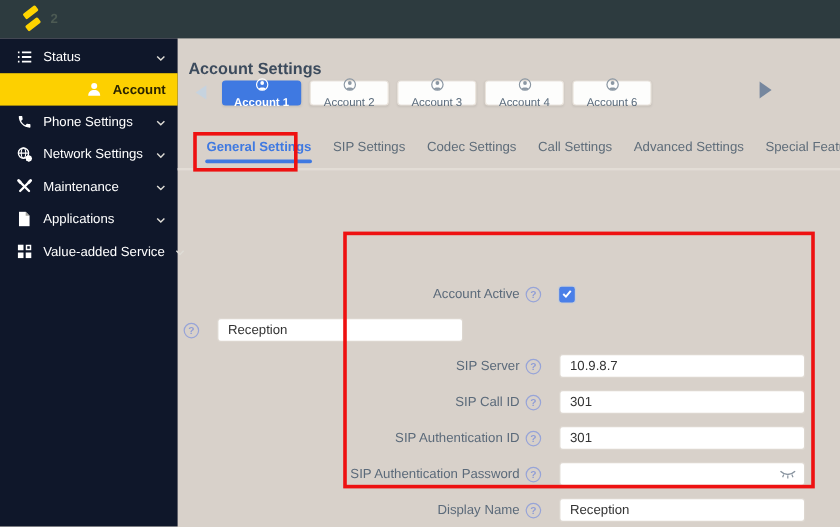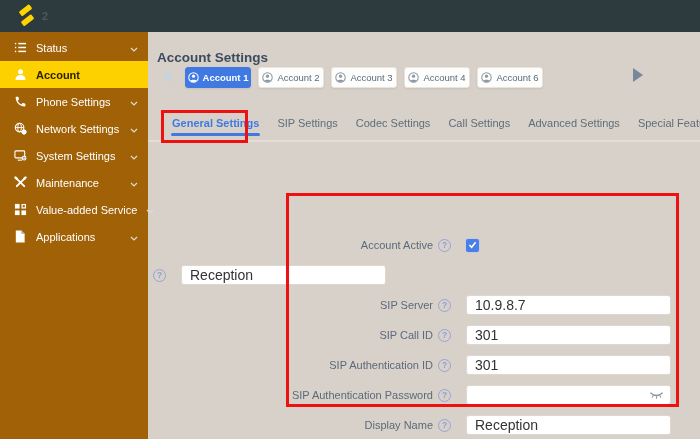--- a/index.html
+++ b/index.html
@@ -6,36 +6,36 @@
   *{box-sizing:border-box;}
   .screen{position:relative;width:700px;height:439px;overflow:hidden;
           background:#d8d1ca;font-family:"Liberation Sans",sans-serif;}
 
   
   .topbar{position:absolute;left:0;top:0;width:700px;height:32px;background:#2d3b3f;}
   .logo{position:absolute;left:15px;top:4px;display:flex;align-items:center;gap:4px;cursor:pointer;}
   .logo-badge{color:#4c5a53;font-size:11px;font-weight:bold;}
 
   
-  .sidebar{position:absolute;left:0;top:32px;width:148px;height:407px;background:#a16207;padding-top:2px;}
+  .sidebar{position:absolute;left:0;top:32px;width:148px;height:407px;background:#0f172a;padding-top:2px;}
   .nav-item{height:27px;display:flex;align-items:center;gap:9px;padding:0 10px 0 13px;
             color:#fff;font-size:11px;cursor:pointer;white-space:nowrap;}
   .nav-item .nav-ic{width:14px;height:14px;flex:0 0 14px;display:flex;align-items:center;justify-content:center;}
   .nav-item .nav-chev{margin-left:auto;}
-  .nav-item.active{background:#fdd000;color:#2a2300;font-weight:bold;}
+  .nav-item.active{background:#fdd000;color:#2a2300;font-weight:bold;justify-content:flex-end;}
 
   
   .page-title{position:absolute;left:157px;top:41px;font-size:13.5px;font-weight:bold;color:#3c4b5d;}
 
   .acct-prev{position:absolute;left:163px;top:71px;width:0;height:0;cursor:pointer;
              border-top:6px solid transparent;border-bottom:6px solid transparent;border-right:9px solid #c6d3df;}
   .acct-tabs{position:absolute;left:185px;top:67px;display:flex;gap:7px;}
   .acct-tab{width:66px;height:21px;border-radius:3px;display:flex;align-items:center;justify-content:center;
             gap:4px;font-size:9.5px;color:#5a6b7c;background:#fdfdfc;border:1px solid #eae4dd;
-            box-shadow:0 1px 2px rgba(0,0,0,.08);cursor:pointer;font-family:"Liberation Sans",sans-serif;white-space:nowrap;}
+            box-shadow:0 1px 2px rgba(0,0,0,.08);cursor:pointer;font-family:"Liberation Sans",sans-serif;white-space:nowrap;flex-direction:column;}
   .acct-tab.active{background:#3f79e1;border-color:#3f79e1;color:#fff;font-weight:bold;}
   .acct-next{position:absolute;left:633px;top:68px;width:0;height:0;cursor:pointer;
              border-top:7px solid transparent;border-bottom:7px solid transparent;border-left:10px solid #76879e;}
 
   .set-tabs{position:absolute;left:163px;top:115px;display:flex;}
   .set-tab{position:relative;padding:2px 9px;font-size:11px;color:#5f6d7a;cursor:pointer;white-space:nowrap;}
   .set-tab.active{color:#3f79e1;font-weight:bold;}
   .set-tab.active::after{content:"";position:absolute;left:8px;right:8px;top:18px;height:3px;
                          background:#3f79e1;border-radius:2px;}
   .tab-red-box{position:absolute;left:161px;top:110px;width:87px;height:33px;
@@ -48,21 +48,21 @@
   .section-title{font-size:11px;font-weight:bold;color:#3c4a58;}
 
   
   .reg-form{position:absolute;left:148px;top:196px;width:552px;margin-top:34px;}
   .frow{display:flex;align-items:center;height:30px;}
   .flabel{width:285px;text-align:right;font-size:11px;color:#5b6a7a;white-space:nowrap;}
   .help{width:13px;height:13px;margin-left:5px;flex:0 0 13px;border:1px solid #97a4d8;border-radius:50%;
         color:#8f9dd6;font-size:8.5px;font-weight:bold;line-height:11px;text-align:center;cursor:pointer;}
   .fctrl{margin-left:15px;width:205px;position:relative;display:flex;align-items:center;}
   .tinput{width:205px;height:20px;border:1px solid #ddd7d0;border-radius:3px;background:#fff;
-          font-size:14px;color:#333;padding:0 8px;font-family:"Liberation Sans",sans-serif;outline:none;}
+          font-size:11px;color:#333;padding:0 8px;font-family:"Liberation Sans",sans-serif;outline:none;}
   .checkbox{width:13px;height:13px;border-radius:2px;background:#4a7fe8;display:flex;align-items:center;
             justify-content:center;cursor:pointer;box-shadow:0 0 0 1px #c7cdd8;}
   .eye{position:absolute;right:7px;top:6px;cursor:pointer;line-height:0;}
   .fselect{width:205px;height:20px;border:1px solid #ddd7d0;border-radius:3px;background:#fff;
            font-size:11px;color:#333;padding:0 8px;display:flex;align-items:center;cursor:pointer;}
   .fselect .sel-chev{margin-left:auto;line-height:0;}
   .form-red-box{position:absolute;left:286px;top:193px;width:393px;height:214px;
                 border:3px solid #ee1111;pointer-events:none;z-index:5;}
 </style>
 </head>
@@ -146,79 +146,63 @@
           </svg>
       </span>
       <span class="nav-label">Network Settings</span>
       <span class="nav-chev">
         <svg width="8" height="5" viewBox="0 0 8 5">
             <path d="M1 1l3 3 3-3" stroke="#dedcd6" stroke-width="1.2" fill="none"></path>
           </svg>
       </span>
     </div>
 
-    <div class="nav-item">
-      <span class="nav-ic">
-        <svg width="13" height="13" viewBox="0 0 14 14">
-          <rect x="1" y="2" width="10.5" height="7.5" rx="1" stroke="#fff" stroke-width="1.2" fill="none"></rect>
-          <line x1="4" y1="12" x2="8.5" y2="12" stroke="#fff" stroke-width="1.2"></line>
-          <circle cx="10.9" cy="9.9" r="2" fill="#82837e" stroke="#fff" stroke-width="1.1"></circle>
-          <circle cx="10.9" cy="9.9" r="0.8" fill="#fff"></circle>
-          </svg>
-      </span>
-      <span class="nav-label">System Settings</span>
-      <span class="nav-chev">
-        <svg width="8" height="5" viewBox="0 0 8 5">
-            <path d="M1 1l3 3 3-3" stroke="#dedcd6" stroke-width="1.2" fill="none"></path>
-          </svg>
-      </span>
-    </div>
 
     <div class="nav-item">
       <span class="nav-ic">
         <svg width="13" height="13" viewBox="0 0 14 14" stroke="#fff" stroke-width="2" stroke-linecap="round">
           <line x1="3" y1="3" x2="11" y2="11"></line>
             <line x1="11" y1="3" x2="3" y2="11"></line>
           <line x1="1.6" y1="1.6" x2="3" y2="3" stroke-width="2.6"></line>
             <line x1="12.4" y1="1.6" x2="11" y2="3" stroke-width="2.6"></line>
           </svg>
       </span>
       <span class="nav-label">Maintenance</span>
       <span class="nav-chev">
         <svg width="8" height="5" viewBox="0 0 8 5">
             <path d="M1 1l3 3 3-3" stroke="#dedcd6" stroke-width="1.2" fill="none"></path>
           </svg>
       </span>
     </div>
 
     <div class="nav-item">
       <span class="nav-ic">
+        <svg width="12" height="13" viewBox="0 0 12 14" fill="#fff">
+          <path d="M1.5 0.5h6l3.5 3.5v9.5h-9.5z"></path>
+            <path d="M7.5 0.5v3.5h3.5z" fill="#a6a6a1"></path>
+          </svg>
+      </span>
+      <span class="nav-label">Applications</span>
+      <span class="nav-chev">
+        <svg width="8" height="5" viewBox="0 0 8 5">
+            <path d="M1 1l3 3 3-3" stroke="#dedcd6" stroke-width="1.2" fill="none"></path>
+          </svg>
+      </span>
+    </div>
+
+    <div class="nav-item">
+      <span class="nav-ic">
         <svg width="13" height="13" viewBox="0 0 14 14" fill="#fff">
           <rect x="1" y="1" width="5" height="5"></rect>
           <rect x="8.7" y="1.7" width="3.6" height="3.6" fill="none" stroke="#fff" stroke-width="1.3"></rect>
           <rect x="1" y="8" width="5" height="5"></rect>
             <rect x="8" y="8" width="5" height="5"></rect>
           </svg>
       </span>
       <span class="nav-label">Value-added Service</span>
-      <span class="nav-chev">
-        <svg width="8" height="5" viewBox="0 0 8 5">
-            <path d="M1 1l3 3 3-3" stroke="#dedcd6" stroke-width="1.2" fill="none"></path>
-          </svg>
-      </span>
-    </div>
-
-    <div class="nav-item">
-      <span class="nav-ic">
-        <svg width="12" height="13" viewBox="0 0 12 14" fill="#fff">
-          <path d="M1.5 0.5h6l3.5 3.5v9.5h-9.5z"></path>
-            <path d="M7.5 0.5v3.5h3.5z" fill="#a6a6a1"></path>
-          </svg>
-      </span>
-      <span class="nav-label">Applications</span>
       <span class="nav-chev">
         <svg width="8" height="5" viewBox="0 0 8 5">
             <path d="M1 1l3 3 3-3" stroke="#dedcd6" stroke-width="1.2" fill="none"></path>
           </svg>
       </span>
     </div>
   </nav>
 
   <h1 class="page-title">Account Settings</h1>
 

